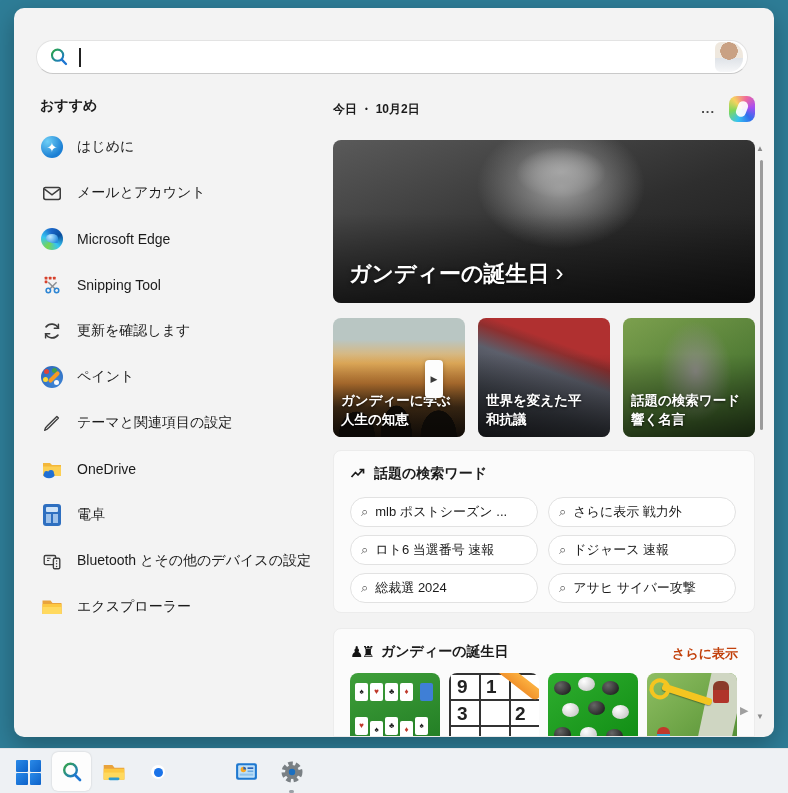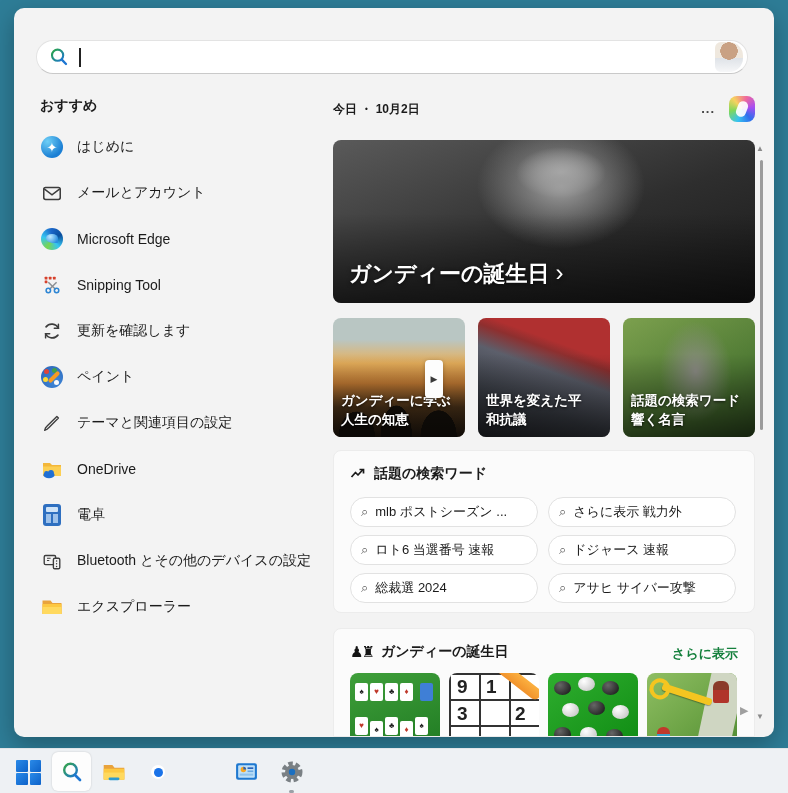--- a/index.html
+++ b/index.html
@@ -90,21 +90,21 @@
   .wcard { position:absolute; left:0; width:422px; background:#fbfbfb; border:1px solid #ececec; border-radius:8px; }
   .trend { top:442px; height:163px; }
   .sec-head { position:absolute; left:16px; top:14px; display:flex; align-items:center; gap:8px;
               font-size:14px; font-weight:700; }
   .pill { position:absolute; width:188px; height:30px; background:#fff; border:1px solid #e2e2e2;
           border-radius:15px; display:flex; align-items:center; padding:0 10px; gap:7px;
           font-size:13px; color:#1b1b1b; white-space:nowrap; overflow:hidden; }
   .pill .pmag { color:#5a5a5a; flex:0 0 auto; }
 
   .games { top:620px; height:109px; overflow:hidden; border-radius:8px 8px 0 0; }
-  .more-link { position:absolute; right:16px; top:16px; font-size:13px; font-weight:700; color:#15803d; }
+  .more-link { position:absolute; right:16px; top:16px; font-size:13px; font-weight:700; color:#c2410c; }
   .chess { font-size:15px; letter-spacing:-2px; color:#141414; }
   .tile { position:absolute; top:44px; width:90px; height:80px; border-radius:8px; overflow:hidden; }
   .tile.t1 { left:16px; background:linear-gradient(160deg,#3f9f3a,#1f7a22); }
   .tile.t1 .crd { position:absolute; width:13px; height:18px; background:#fff; border-radius:2px;
                   font-size:8px; text-align:center; line-height:18px; }
   .tile.t2 { left:115px; background:#fff; }
   .tile.t2 .grid { position:absolute; inset:0;
         background:linear-gradient(#333 2px, transparent 2px) 0 0/100% 26px,
                    linear-gradient(90deg,#333 2px, transparent 2px) 0 0/30px 100%; }
   .t2 .num { position:absolute; font-size:19px; font-weight:700; color:#222; }

